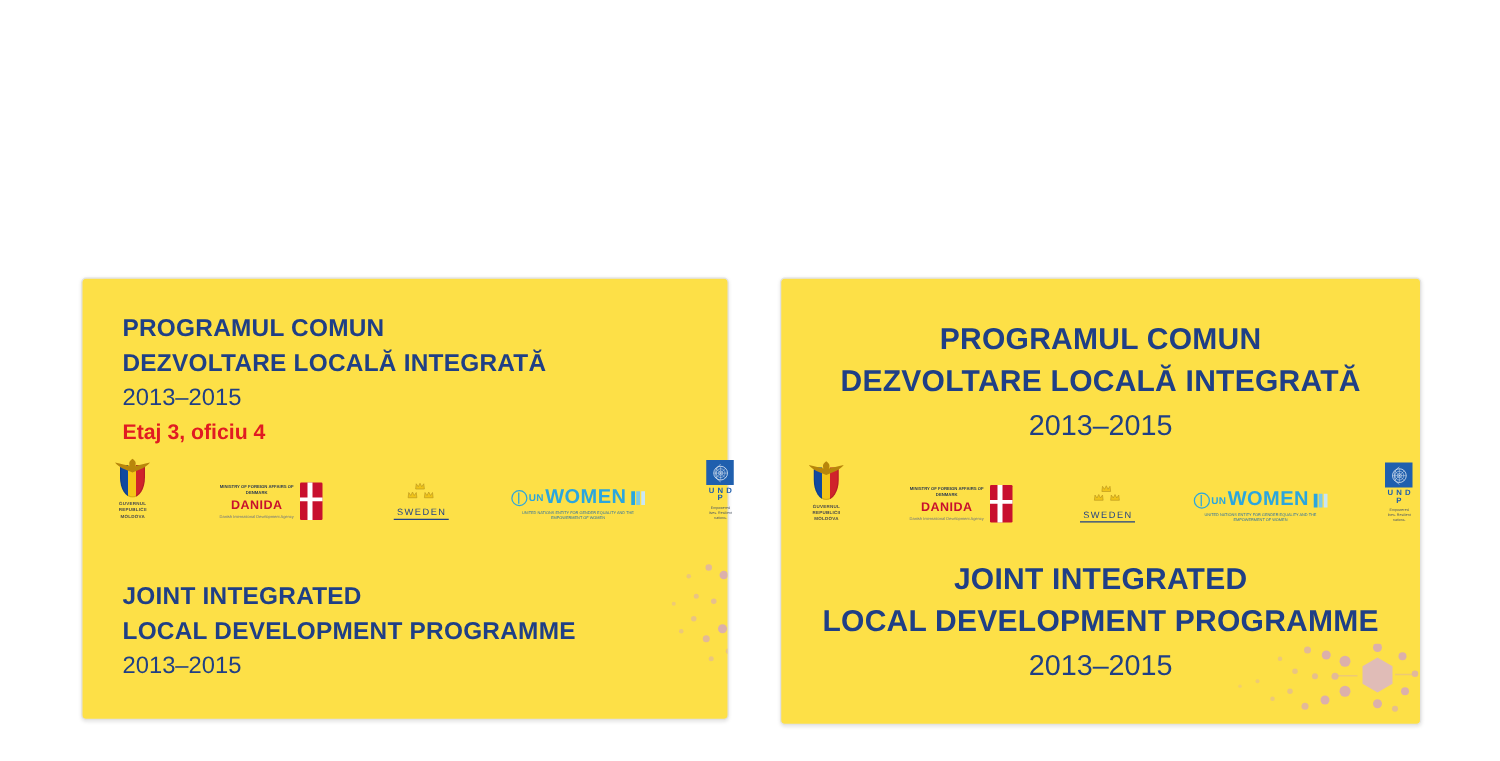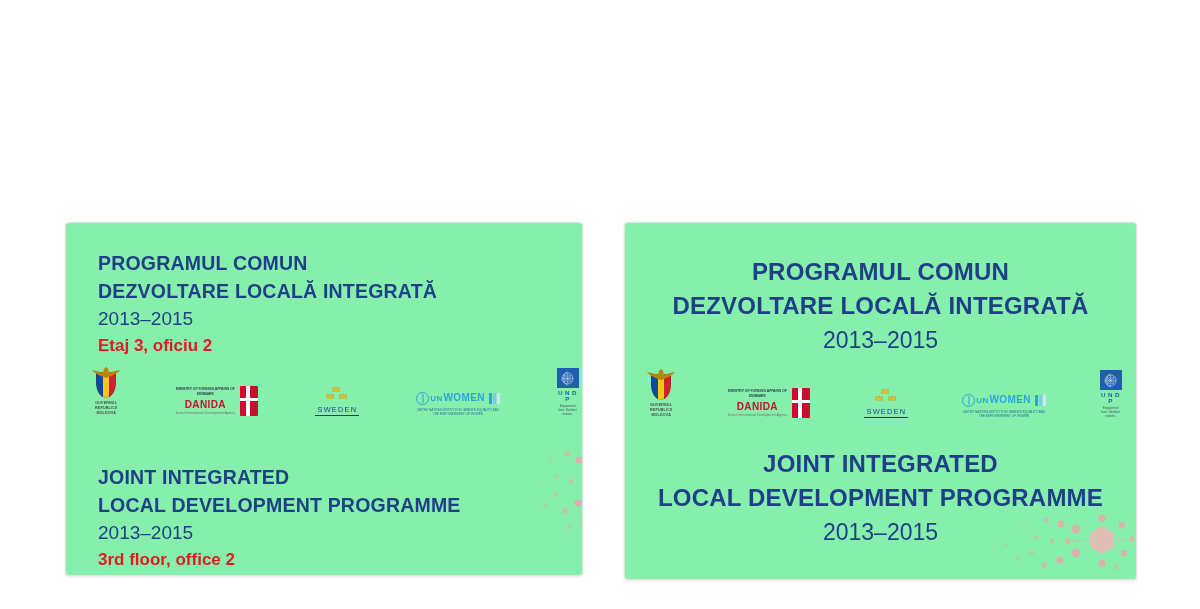--- a/index.html
+++ b/index.html
@@ -17,21 +17,21 @@
   .stage {
     position: absolute;
     left: 0; top: 0;
     width: 1200px;
     height: 609px;
   }
 
   
   .card {
     position: absolute;
-    background: #86efac;
+    background: #fde047;
     border: 1px solid #e2e2e2;
     border-radius: 4px;
     box-shadow: 0 1px 3px rgba(0,0,0,0.10);
     overflow: hidden;
   }
 
   
   #card-left {
     left: 65px;
     top: 222px;
@@ -179,21 +179,21 @@
   .unw-top { display: flex; align-items: center; gap: 1px; }
   .unw-mark {
     width: 11px; height: 11px; border-radius: 50%;
     border: 1.2px solid #2aa6df; position: relative;
   }
   .unw-mark:before {
     content: ""; position: absolute; left: 50%; top: 1px; bottom: 1px; width: 1px;
     background: #2aa6df; transform: translateX(-50%);
   }
   .unw-un { font-size: 8px; font-weight: bold; color: #2aa6df; letter-spacing: .3px; }
-  .unw-women { font-size: 10px; font-weight: bold; color: #2aa6df; letter-spacing: .4px; line-height: 12px;}
+  .unw-women { font-size: 16px; font-weight: bold; color: #2aa6df; letter-spacing: .4px; line-height: 12px;}
   .unw-bars { display: flex; gap: 1.4px; margin-left: 3px; }
   .unw-bars i { display: block; width: 2.6px; height: 11px; background: #2aa6df; }
   .unw-bars i:nth-child(2) { background: #7ecbe9; }
   .unw-bars i:nth-child(3) { background: #c9e7f5; }
   .unw-cap {
     font-size: 3.1px; color: #2b6fa4; text-align: center; line-height: 4.2px;
     margin-top: 3px; max-width: 92px;
   }
 
   
@@ -286,28 +286,27 @@
         <circle cx="108" cy="66" r="2.4" opacity=".7"></circle>
         <rect x="66" y="32" width="14" height="1.2" opacity=".45"></rect>
         <rect x="96" y="32" width="14" height="1.2" opacity=".45"></rect>
       </g>
     </svg>
 
     <div class="left-pad">
       <div class="ttl-line left-ro-1">PROGRAMUL COMUN</div>
       <div class="ttl-line left-ro-2">DEZVOLTARE LOCALĂ INTEGRATĂ</div>
       <div class="left-years">2013–2015</div>
-      <div class="left-red">Etaj 3, oficiu 2</div>
+      <div class="left-red">Etaj 3, oficiu 4</div>
     </div>
 
     <div class="left-en-block">
       <div class="ttl-line left-en-1">JOINT INTEGRATED</div>
       <div class="ttl-line left-en-2">LOCAL DEVELOPMENT PROGRAMME</div>
       <div class="left-years">2013–2015</div>
-      <div class="left-red">3rd floor, office 2</div>
     </div>
   </div>
 
   <div class="logos" id="logos-left">
 
     <div class="logo logo-md">
       <div class="md-shield">
         <svg class="md-bird" viewBox="0 0 30 14">
           <path d="M15 13 C10 11 4 9 1 5 C6 6 10 7 13 8 C12 6 12 4 15 2 C18 4 18 6 17 8 C20 7 24 6 29 5 C26 9 20 11 15 13 Z" fill="#b8860b"></path>
         </svg>

